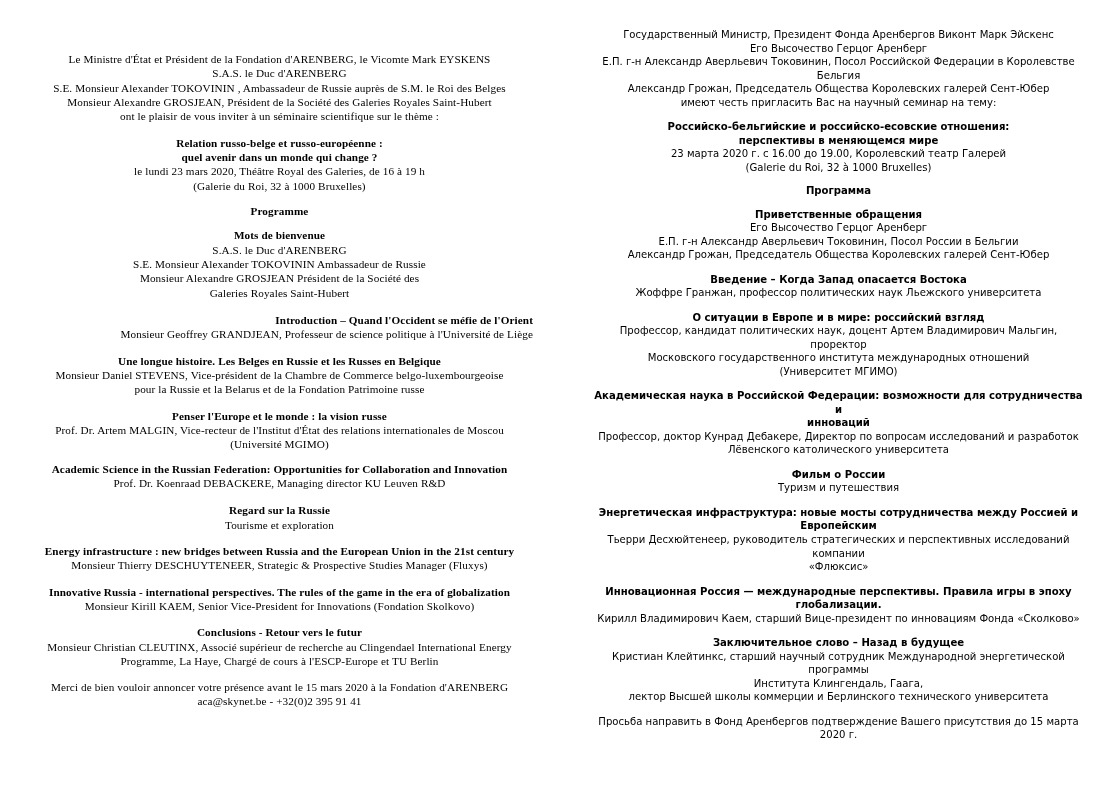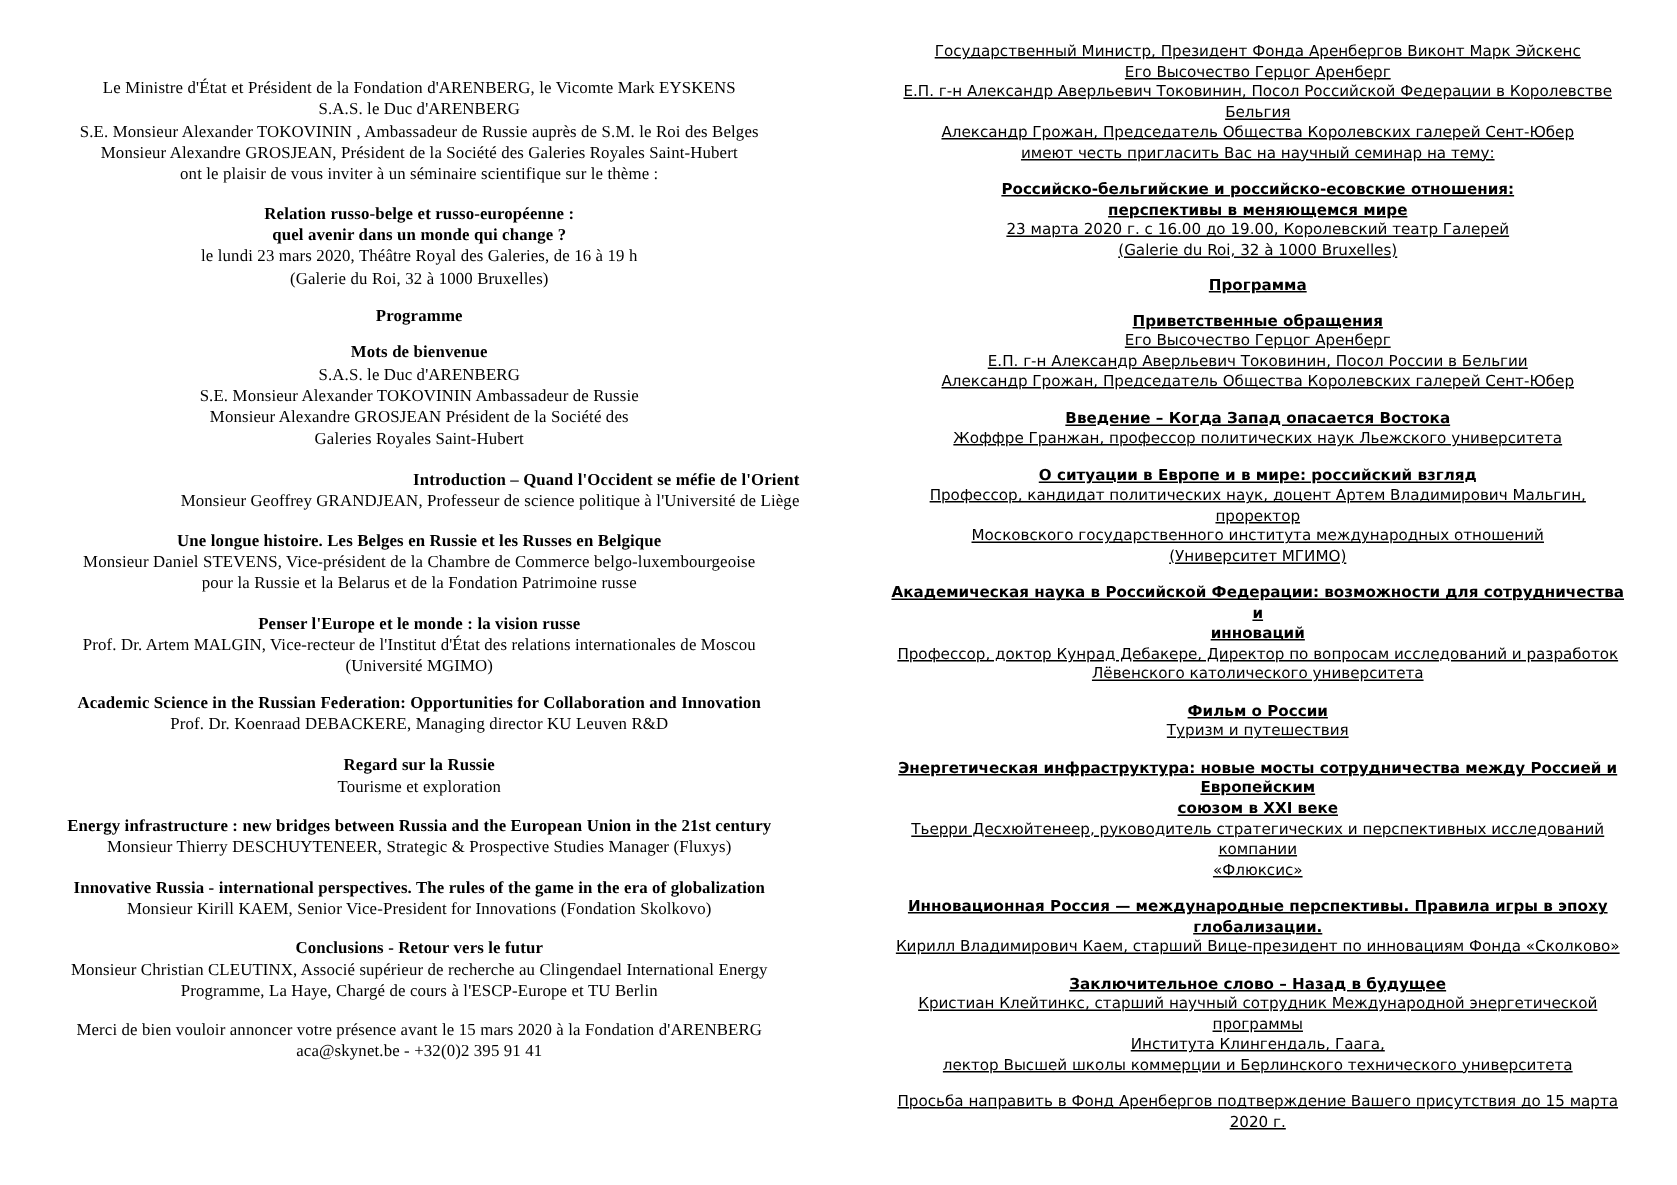--- a/index.html
+++ b/index.html
@@ -26,21 +26,20 @@
     position: relative;
   }
   .col-left {
     width: 559px;
     padding: 52px 26px 0 26px;
   }
   .col-right {
     width: 559px;
     padding: 28px 34px 0 34px;
     font-family: "DejaVu Sans", sans-serif;
-    text-decoration: underline;
   }
   .block {
     text-align: center;
     margin: 0 0 10px 0;
   }
   .line {
     display: block;
     line-height: 1.28;
   }
   
@@ -165,21 +164,20 @@
         <span class="line hd">инноваций</span>
         <span class="line">Профессор, доктор Кунрад Дебакере, Директор по вопросам исследований и разработок</span>
         <span class="line">Лёвенского католического университета</span>
       </div>
       <div class="block" style="margin-bottom: 11px;">
         <span class="line hd">Фильм о России</span>
         <span class="line">Туризм и путешествия</span>
       </div>
       <div class="block" style="margin-bottom: 11px;">
         <span class="line hd">Энергетическая инфраструктура: новые мосты сотрудничества между Россией и Европейским</span>
-        <span class="line hd">союзом в XXI веке</span>
         <span class="line">Тьерри Десхюйтенеер, руководитель стратегических и перспективных исследований компании</span>
         <span class="line">«Флюксис»</span>
       </div>
       <div class="block" style="margin-bottom: 11px;">
         <span class="line hd">Инновационная Россия — международные перспективы. Правила игры в эпоху глобализации.</span>
         <span class="line">Кирилл Владимирович Каем, старший Вице-президент по инновациям Фонда «Сколково»</span>
       </div>
       <div class="block" style="margin-bottom: 11px;">
         <span class="line hd">Заключительное слово – Назад в будущее</span>
         <span class="line">Кристиан Клейтинкс, старший научный сотрудник Международной энергетической программы</span>

